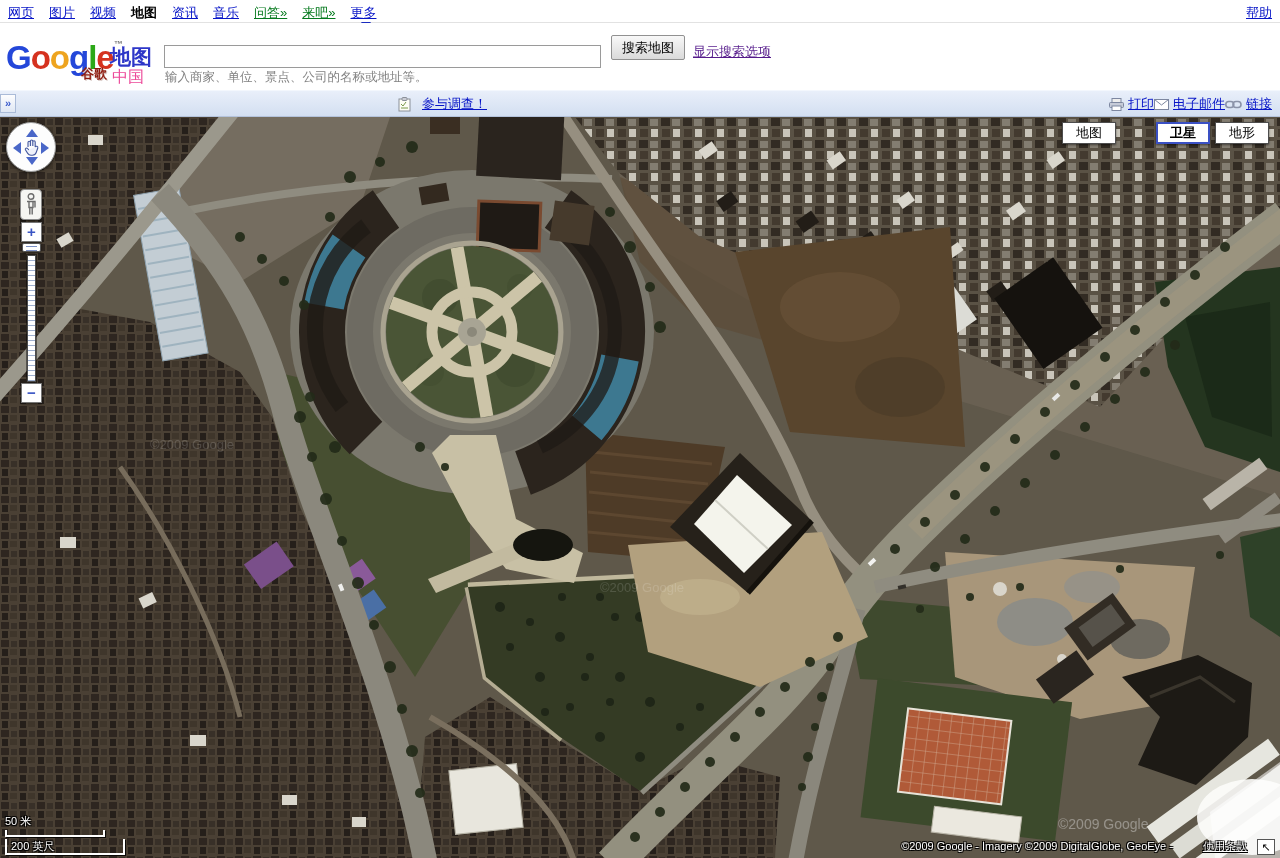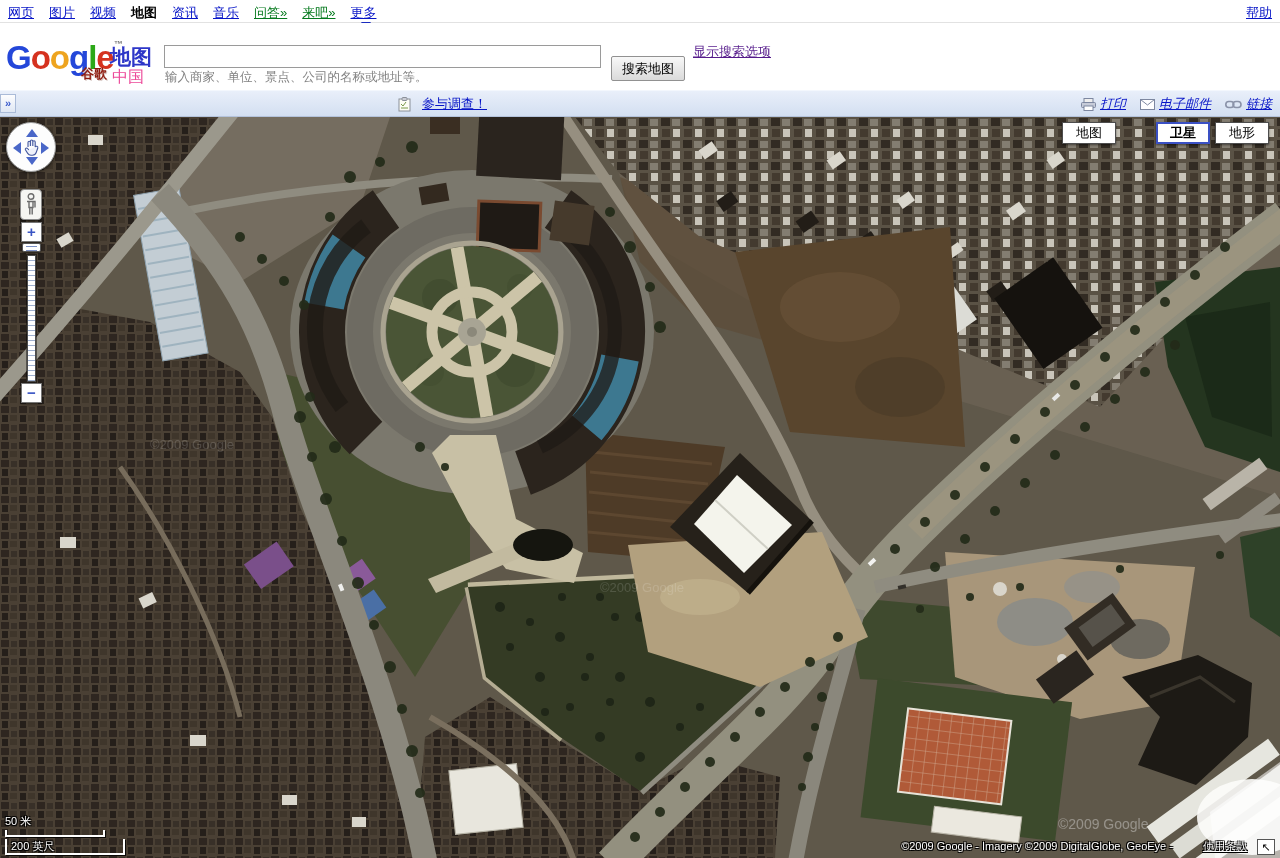--- a/index.html
+++ b/index.html
@@ -27,39 +27,39 @@
            font-size:33px; letter-spacing:-1px; }
   .glogo .tm { font-size:9px; color:#777; vertical-align:top; letter-spacing:0; }
   .logo-cn { position:absolute; left:81px; top:42px; font-size:13px; font-weight:bold;
              color:#8e1a0e; text-shadow:1px 1px 0 #d8c9c5; }
   .logo-product { position:absolute; left:110px; top:20px; font-size:21px;
                   font-weight:bold; color:#2d36c8; }
   .logo-region { position:absolute; left:112px; top:44px; font-size:16px; color:#ec4899; }
   .search-input { position:absolute; left:164px; top:22px; width:437px; height:23px;
                   border:1px solid #9a9a9a; font-size:13px; padding:2px 4px;
                   background:#fff; }
-  .search-btn { position:absolute; left:611px; top:33px; height:25px; padding:0 10px;
+  .search-btn { position:absolute; left:611px; top:12px; height:25px; padding:0 10px;
                 font-size:13px; color:#000; background:linear-gradient(#f8f8f8,#dadada);
                 border:1px solid #919191; border-radius:2px; cursor:pointer;
                 font-family:"Liberation Sans", sans-serif; }
   .search-options { position:absolute; left:693px; top:20px; font-size:13px; color:#551a8b; }
   .search-hint { position:absolute; left:165px; top:46px; font-size:12.5px; color:#828282; }
 
   
   .bluebar { position:relative; height:27px;
              background:linear-gradient(#e9effa,#d3dff1);
              border-top:1px solid #f3f7fd; border-bottom:1px solid #b4c3dc;
              font-size:13px; }
   .expand-btn { position:absolute; left:0; top:3px; width:16px; height:19px;
                 background:linear-gradient(#fdfdfe,#dfe7f4); border:1px solid #aabbd8;
                 color:#3b5bcc; font-weight:bold; font-size:11px; text-align:center;
                 line-height:17px; cursor:pointer; }
   .survey { position:absolute; left:398px; top:4px; display:flex; align-items:center; gap:11px; }
   .survey a { color:#0715c7; }
-  .bar-right { position:absolute; right:8px; top:4px; display:flex; gap:14px;font-style:italic; }
+  .bar-right { position:absolute; right:8px; top:4px; display:flex; gap:0; }
   .bar-right .tool { display:flex; align-items:center; gap:4px; }
   .bar-right a { color:#0715c7; }
 
   
   .map { position:relative; width:1280px; height:741px; background:#5f584a; overflow:hidden; }
   .map > svg.terrain { position:absolute; left:0; top:0; }
 
   
   .pan-ctl { position:absolute; left:6px; top:5px; width:50px; height:50px;
              background:#fdfdfd; border:1px solid #9a9a9a; border-radius:50%;

